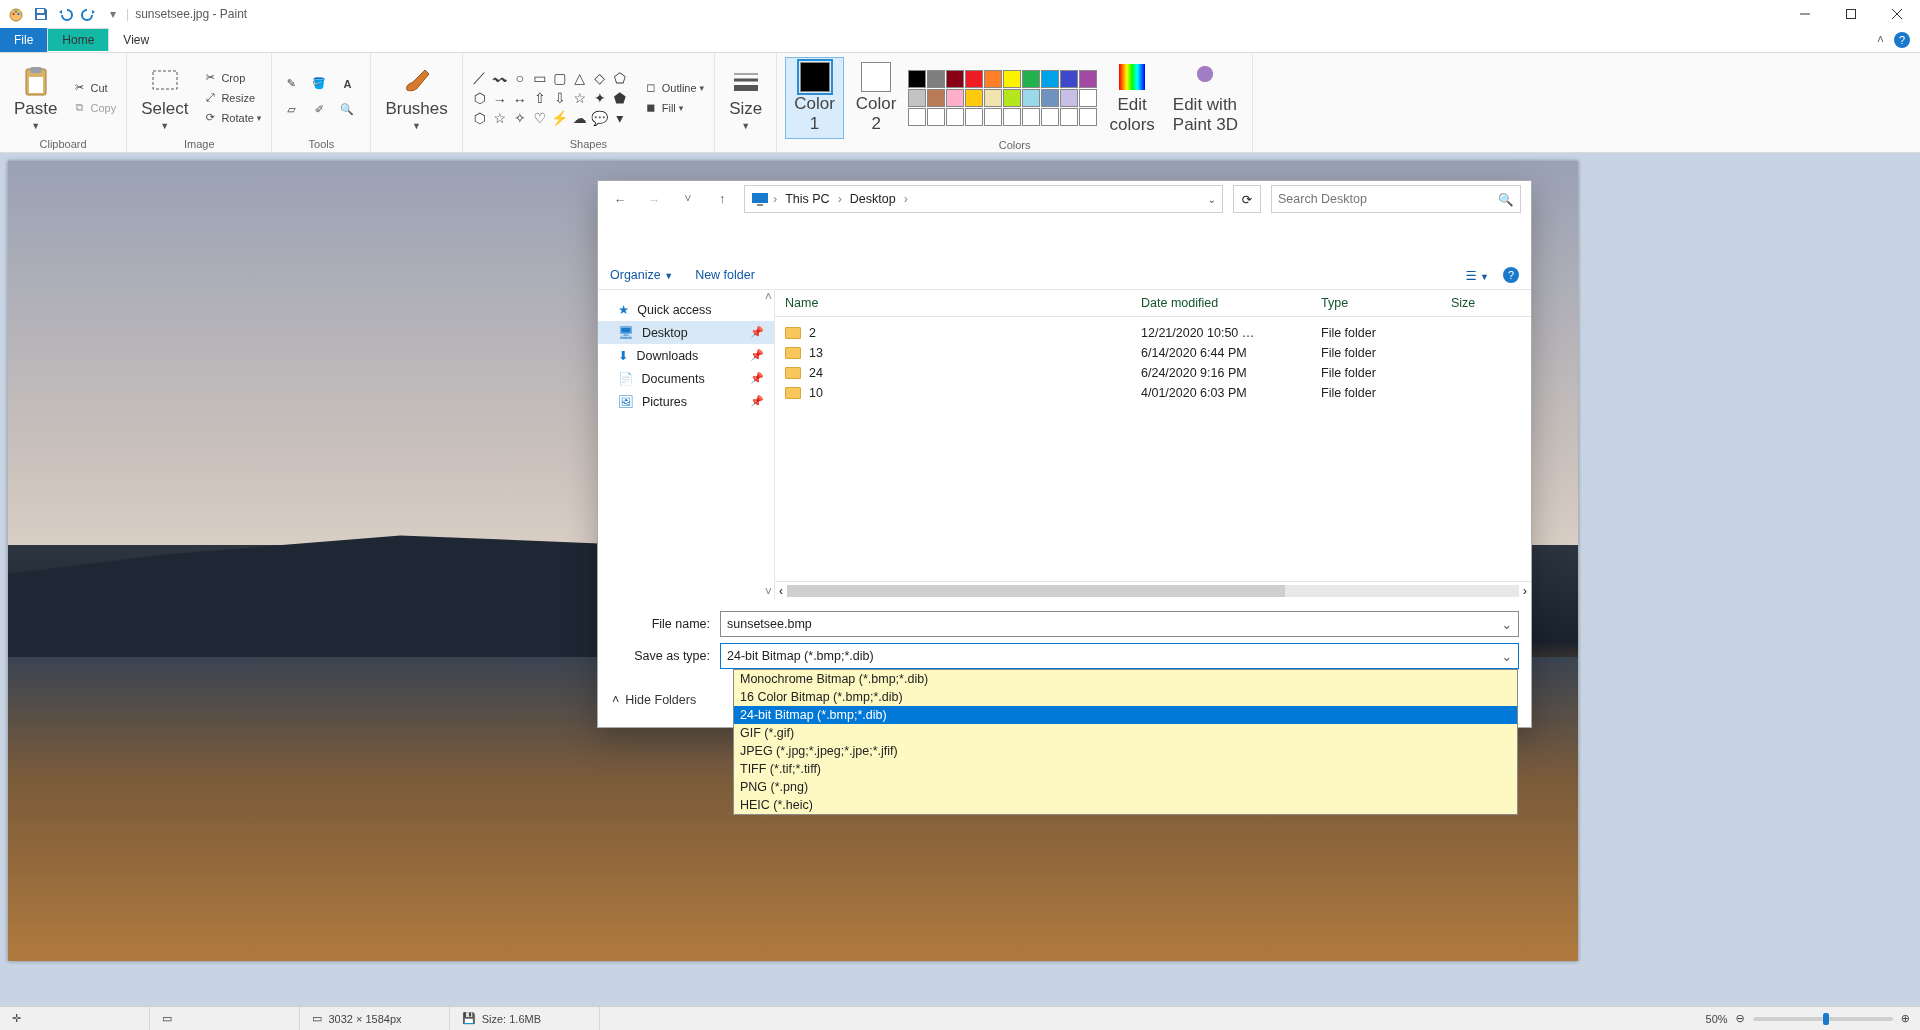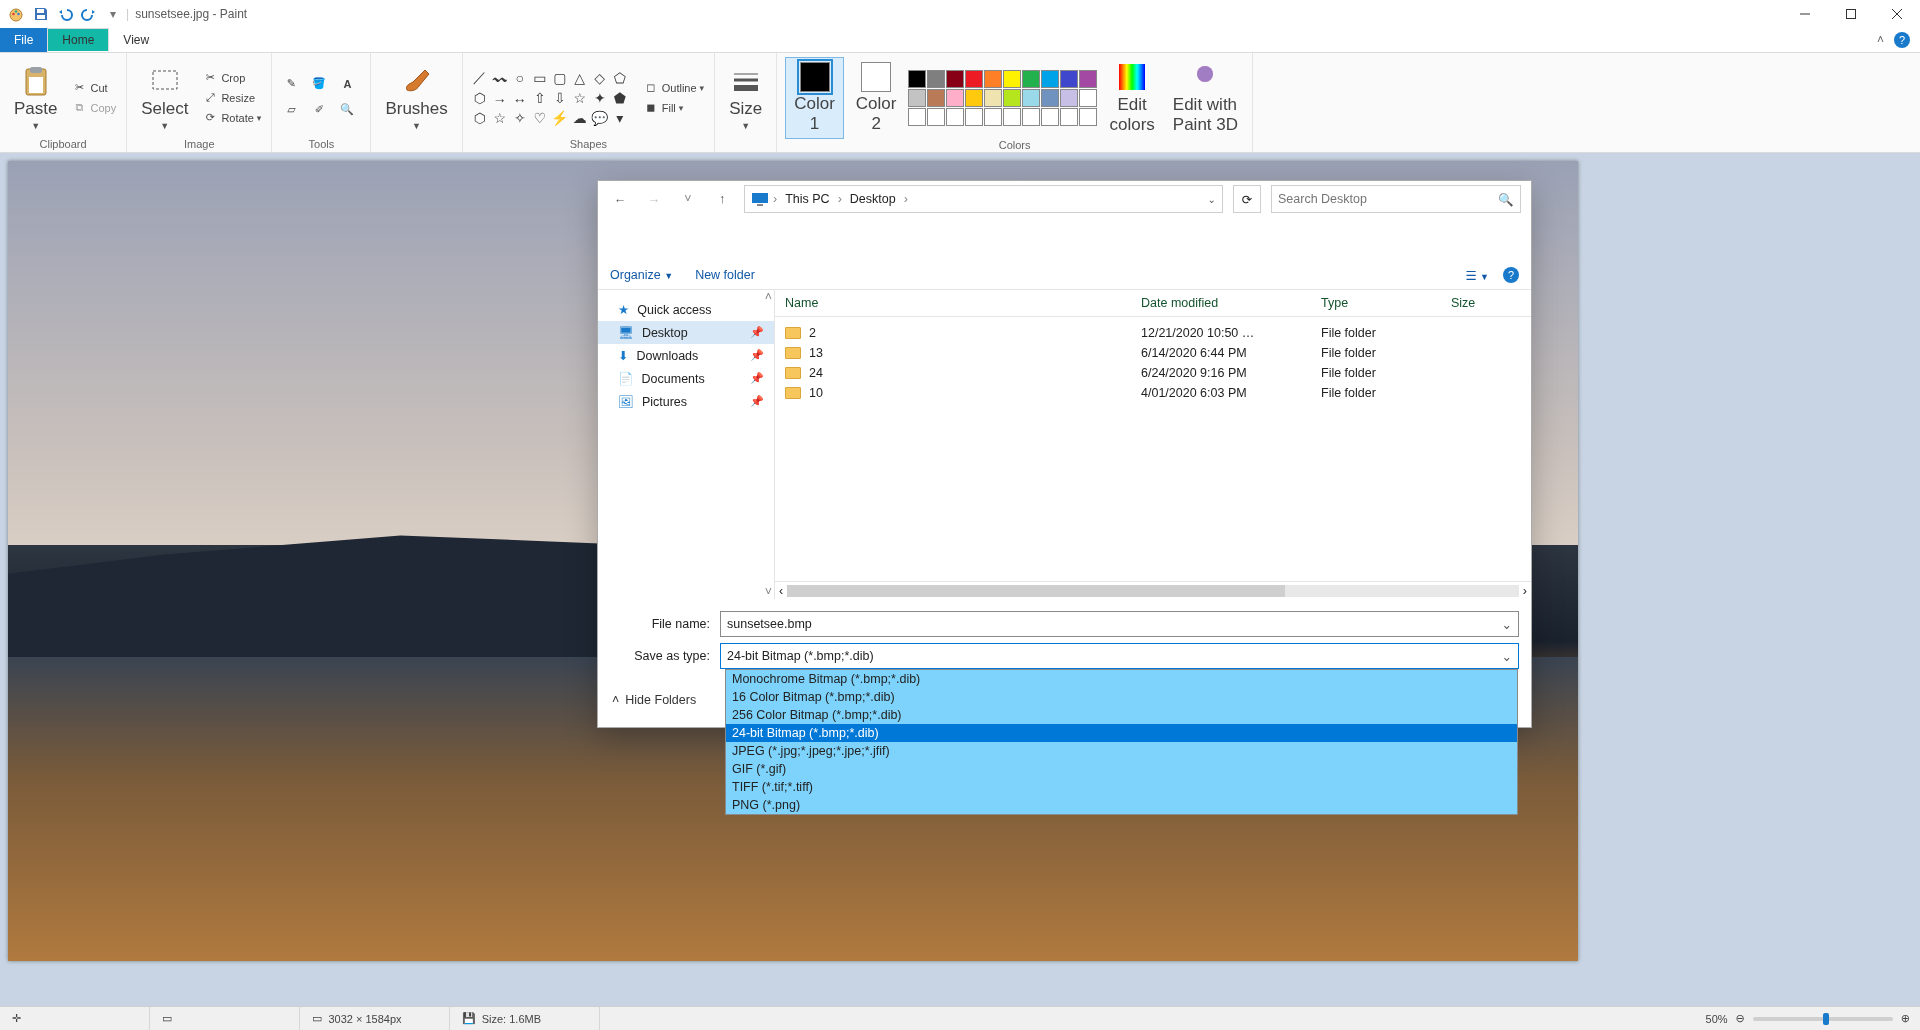--- a/index.html
+++ b/index.html
@@ -89,21 +89,21 @@
 .list-hscroll { height:18px; border-top:1px solid #e5e5e5; display:flex; align-items:center; padding:0 4px; gap:4px; }
 .hsbar { flex:1; height:12px; background:#e8e8e8; position:relative; }
 .hsbar::after{ content:""; position:absolute; left:0; top:0; width:68%; height:100%; background:#cfcfcf; }
 
 .dlg-fields { padding:6px 12px 0; }
 .field-row { display:flex; align-items:center; margin:6px 0; }
 .field-label { width:110px; text-align:right; padding-right:10px; color:#222; }
 .field-input { flex:1; border:1px solid #8a8a8a; height:26px; display:flex; align-items:center; padding:0 6px; position:relative; }
 .field-input.sel { background:#fff; border:1px solid #0078d7; }
 .dd-arrow { margin-left:auto; color:#555; }
-.drop-list { position:absolute; left:4px; right:0; top:25px; background:#7dd3fc; border:1px solid #8a8a8a; z-index:5; }
+.drop-list { position:absolute; left:12px; right:0; top:25px; background:#fef9c3; border:1px solid #8a8a8a; z-index:5; }
 .drop-item { padding:2px 6px; }
 .drop-item.sel { background:#0078d7; color:#fff; }
 
 .dlg-bottom { display:flex; align-items:center; padding:12px 14px 14px; }
 .hidef { display:flex; align-items:center; gap:6px; color:#333; }
 .dlg-bottom .right { margin-left:auto; display:flex; gap:10px; }
 .dbutton { min-width:90px; height:26px; border:1px solid #b9b9b9; background:#efefef; display:flex; align-items:center; justify-content:center; }
 
 svg { display:block; }
 .lbl { font-size:17px; }
@@ -565,26 +565,26 @@
       </div>
     </div>
     <div class="field-row">
       <div class="field-label">Save as type:</div>
       <div class="field-input sel">
         <span>24-bit Bitmap (*.bmp;*.dib)</span>
         <span class="dd-arrow">⌄</span>
         <div class="drop-list" id="types">
             <div class="drop-item">Monochrome Bitmap (*.bmp;*.dib)</div>
             <div class="drop-item">16 Color Bitmap (*.bmp;*.dib)</div>
-            <div class="drop-item">256 Color Bitmap (*.bmp;*.dib)</div>
             <div class="drop-item sel">24-bit Bitmap (*.bmp;*.dib)</div>
+            <div class="drop-item">GIF (*.gif)</div>
             <div class="drop-item">JPEG (*.jpg;*.jpeg;*.jpe;*.jfif)</div>
-            <div class="drop-item">GIF (*.gif)</div>
             <div class="drop-item">TIFF (*.tif;*.tiff)</div>
             <div class="drop-item">PNG (*.png)</div>
+            <div class="drop-item">HEIC (*.heic)</div>
           </div>
       </div>
     </div>
   </div>
 
   <div class="dlg-bottom">
     <div class="hidef">
         <span>˄</span>
         <span>Hide Folders</span>
       </div>

